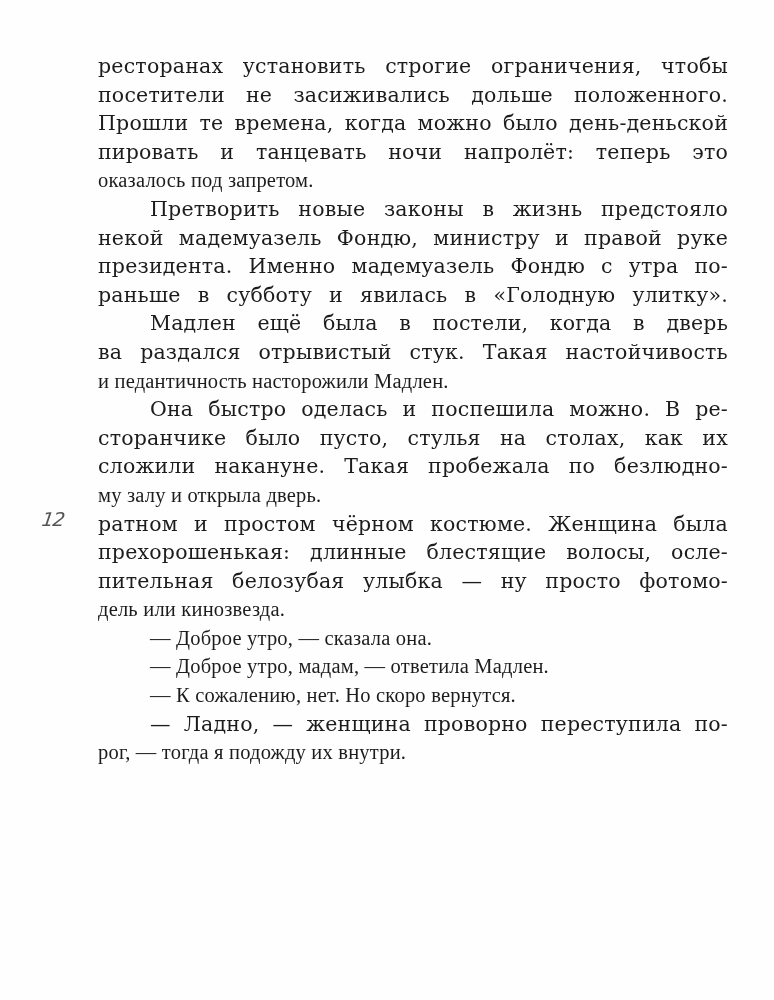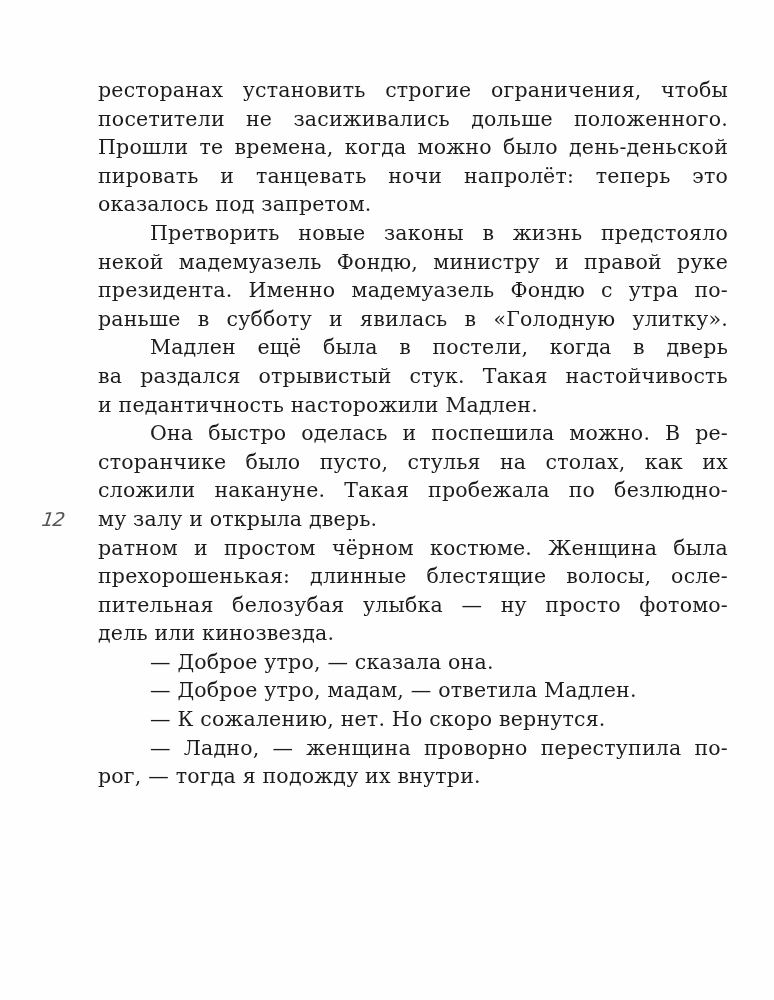--- a/index.html
+++ b/index.html
@@ -16,36 +16,37 @@
     .page {
       position: absolute;
       left: 0; top: 0;
       width: 774px;
       height: 1000px;
       background: #fefefe;
     }
     .text-column {
       position: absolute;
       left: 98px;
-      top: 76px;
+      top: 52px;
       width: 630px;
       font-family: "DejaVu Serif", "Liberation Serif", serif;
       font-size: 20.5px;
       color: #1c1c1c;
       letter-spacing: 0.2px;
     }
     .line {
       height: 28.6px;
       line-height: 28.6px;
       white-space: nowrap;
       text-align: justify;
       text-align-last: justify;
     }
     .line.last {
       text-align-last: left;
+      font-family: Liberation Serif, serif;
     }
     .line.indent {
       padding-left: 52px;
     }
     .page-number {
       position: absolute;
       left: 42px;
       top: 508px;
       font-family: "DejaVu Sans", sans-serif;
       font-size: 19px;

